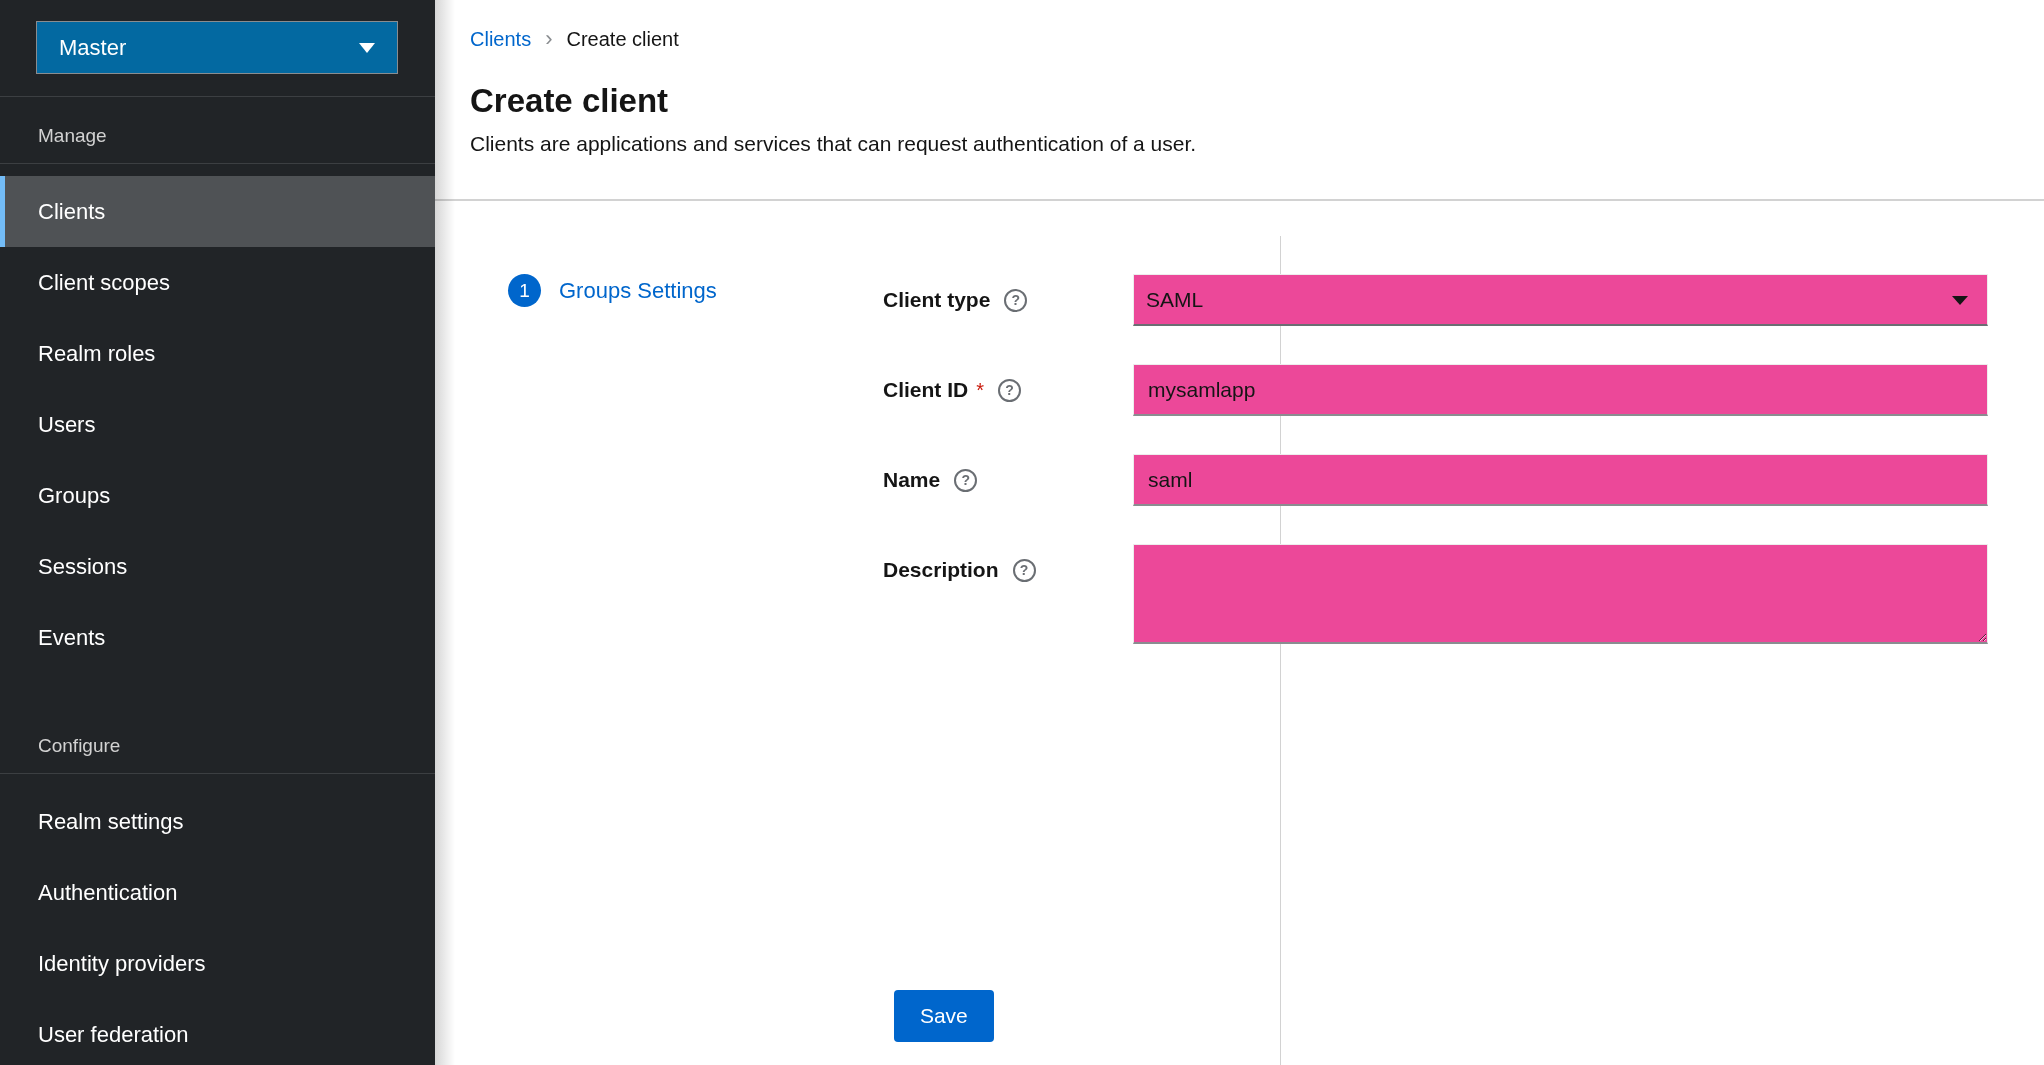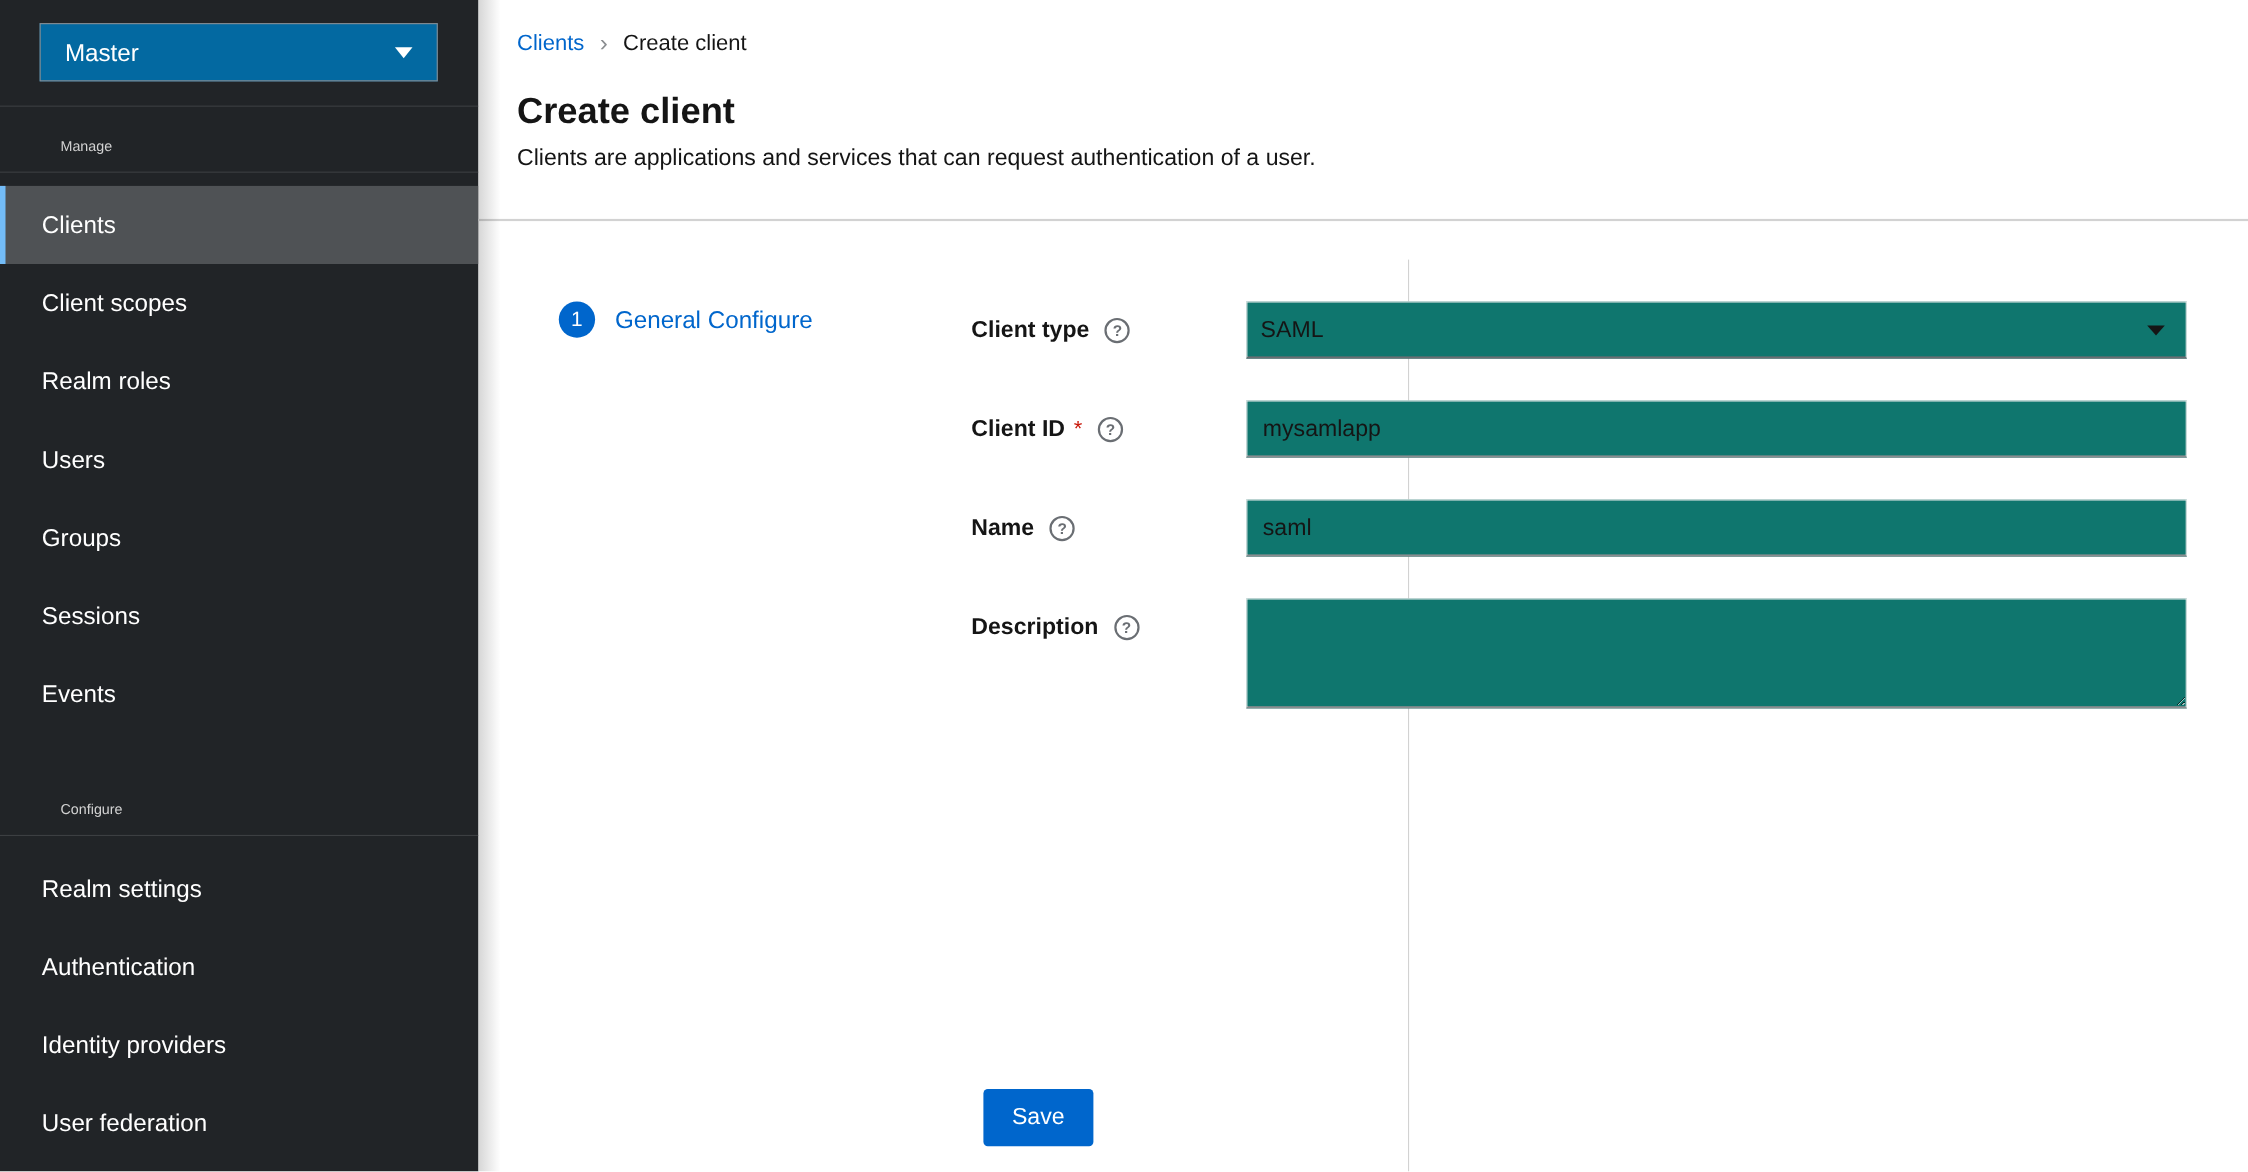--- a/index.html
+++ b/index.html
@@ -34,23 +34,23 @@
     cursor: pointer;
   }
   .caret-down-white {
     width: 0; height: 0;
     border-left: 8px solid transparent;
     border-right: 8px solid transparent;
     border-top: 10px solid #ffffff;
   }
   .nav-section-title {
     color: #d2d2d2;
-    font-size: 13px;
+    font-size: 19px;
     font-weight: 400;
-    padding: 28px 0 16px 55px;
+    padding: 28px 0 16px 38px;
   }
   .nav-section-title.second { padding-top: 62px; }
   .nav-divider {
     border: none;
     border-top: 1px solid #3c3f42;
     height: 0;
   }
   .nav-list { list-style: none; margin-top: 12px; }
   .nav-item {
     height: 71px;
@@ -138,21 +138,21 @@
     display: inline-flex; align-items: center; justify-content: center;
     cursor: pointer;
     flex-shrink: 0;
   }
   .control-col { width: 855px; position: relative; }
   .text-input, .select-input, .textarea-input {
     width: 855px;
     font-family: inherit;
     font-size: 21px;
     color: #151515;
-    background: #0f766e;
+    background: #ec4899;
     border: 1px solid #ededed;
     border-bottom: 2px solid #8a8d90;
     outline: none;
   }
   .text-input { height: 52px; padding: 0 14px; }
   .select-wrap { position: relative; width: 855px; height: 52px; }
   .select-input {
     height: 52px; padding: 0 40px 0 12px;
     -webkit-appearance: none; appearance: none;
     border-bottom-color: #6a6e73;
@@ -227,21 +227,21 @@
     <span class="crumb-sep">›</span>
     <span class="crumb-current">Create client</span>
   </div>
 
   <h1 class="page-title">Create client</h1>
   <p class="page-desc">Clients are applications and services that can request authentication of a user.</p>
   <hr class="header-divider">
 
   <div class="wizard-step">
     <span class="step-circle">1</span>
-    <span class="step-label">General Configure</span>
+    <span class="step-label">Groups Settings</span>
   </div>
   <div class="wizard-divider"></div>
 
   <form class="form">
     <div class="form-row">
       <div class="label-col">
         <span>Client type</span>
         <span class="help-icon">?</span>
       </div>
       <div class="control-col">

